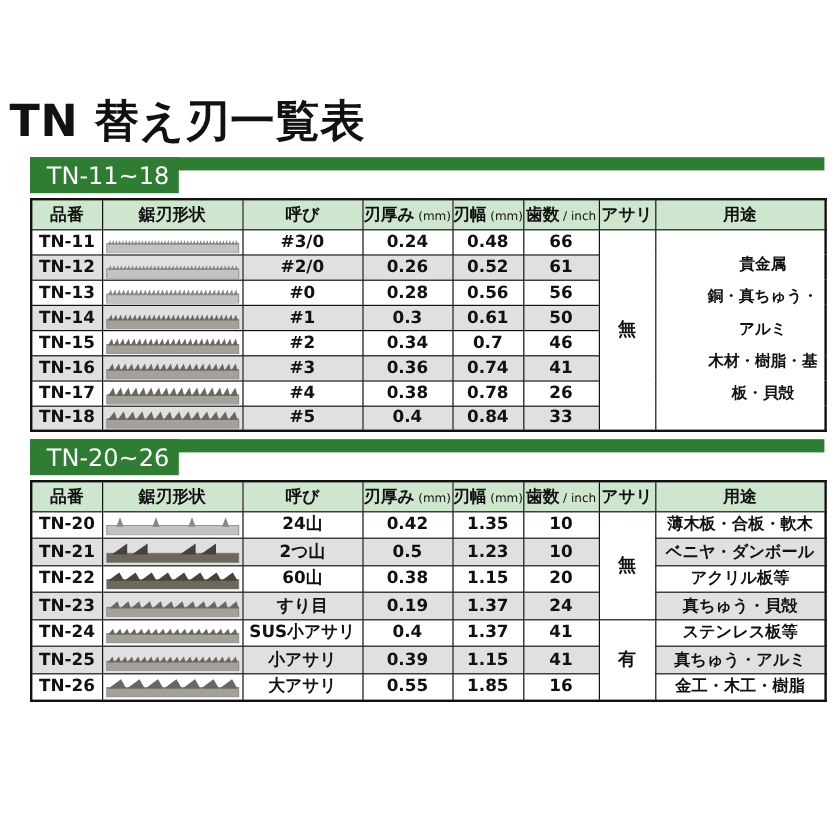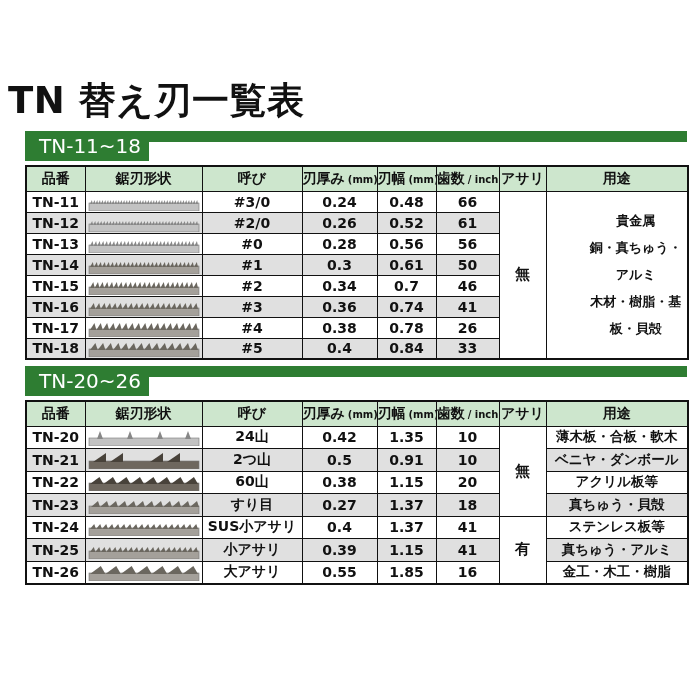--- a/index.html
+++ b/index.html
@@ -30,21 +30,21 @@
     position:absolute;top:34px;left:0;width:662px;
     border-collapse:collapse;table-layout:fixed;
     border:2px solid var(--border);
   }
   th,td{
     border:1px solid var(--border);
     text-align:center;vertical-align:middle;padding:0;
     font-weight:bold;color:#111;overflow:hidden;white-space:nowrap;
   }
   th{background:var(--hgreen);font-size:14px;height:25px;font-weight:bold;}
-  th small{font-size:10px;margin-left:3px;font-weight:bold;}
+  th small{font-size:10px;margin-left:3px;font-weight:normal;}
   td{font-size:14px;background:#fff;}
   #block0 td{height:21px;margin-left:37px;}
   #block1 td{height:22.5px;margin-left:32px;}
   tr.stripe td{background:var(--stripe);}
   td.c-set{background:#fff;font-size:15px;}
   td.c-use-merged{background:#fff;font-size:13px;white-space:normal;padding-left:38px;}
   td.c-use-merged div{line-height:27px;}
   td.c-use{font-size:13.5px;}
   td.c-shape svg{display:block;margin:0 auto;}
 </style>
@@ -444,21 +444,21 @@
               <svg width="112" height="18" viewBox="0 0 112 18">
                 <rect x="1" y="10" width="110" height="8" fill="#6e675e" stroke="#777" stroke-width="0.6"></rect>
                 <polygon points="5,11 18,2 18,11" fill="#48423a"></polygon>
                 <polygon points="22,11 35,2 35,11" fill="#48423a"></polygon>
                 <polygon points="62,11 75,2 75,11" fill="#48423a"></polygon>
                 <polygon points="79,11 92,2 92,11" fill="#48423a"></polygon>
               </svg>
             </td>
             <td class="c-name">2つ山</td>
             <td>0.5</td>
-            <td>0.91</td>
+            <td>1.23</td>
             <td>10</td>
             <td class="c-use">ベニヤ・ダンボール</td>
           </tr>
           <tr>
             <td class="c-part">TN-22</td>
             <td class="c-shape">
               <svg width="112" height="18" viewBox="0 0 112 18">
                 <rect x="1" y="10" width="110" height="8" fill="#6e675e" stroke="#777" stroke-width="0.6"></rect>
                 <polygon points="2,11 11.45,4 15.5,11" fill="#48423a"></polygon>
                 <polygon points="15.5,11 24.95,4 29,11" fill="#48423a"></polygon>
@@ -489,23 +489,23 @@
                 <polygon points="48,11 55,5 57,11" fill="#6b675f"></polygon>
                 <polygon points="57,11 64,5 66,11" fill="#6b675f"></polygon>
                 <polygon points="66,11 73,5 75,11" fill="#6b675f"></polygon>
                 <polygon points="75,11 82,5 84,11" fill="#6b675f"></polygon>
                 <polygon points="84,11 91,5 93,11" fill="#6b675f"></polygon>
                 <polygon points="93,11 100,5 102,11" fill="#6b675f"></polygon>
                 <polygon points="102,11 109,5 111,11" fill="#6b675f"></polygon>
               </svg>
             </td>
             <td class="c-name">すり目</td>
-            <td>0.27</td>
+            <td>0.19</td>
             <td>1.37</td>
-            <td>18</td>
+            <td>24</td>
             <td class="c-use">真ちゅう・貝殻</td>
           </tr>
           <tr>
             <td class="c-part">TN-24</td>
             <td class="c-shape">
               <svg width="112" height="18" viewBox="0 0 112 18">
                 <rect x="1" y="10" width="110" height="8" fill="#a4a09a" stroke="#777" stroke-width="0.6"></rect>
                 <polygon points="2,11 6.199999999999999,6 8,11" fill="#6b675f"></polygon>
                 <polygon points="8,11 12.2,6 14,11" fill="#6b675f"></polygon>
                 <polygon points="14,11 18.2,6 20,11" fill="#6b675f"></polygon>

